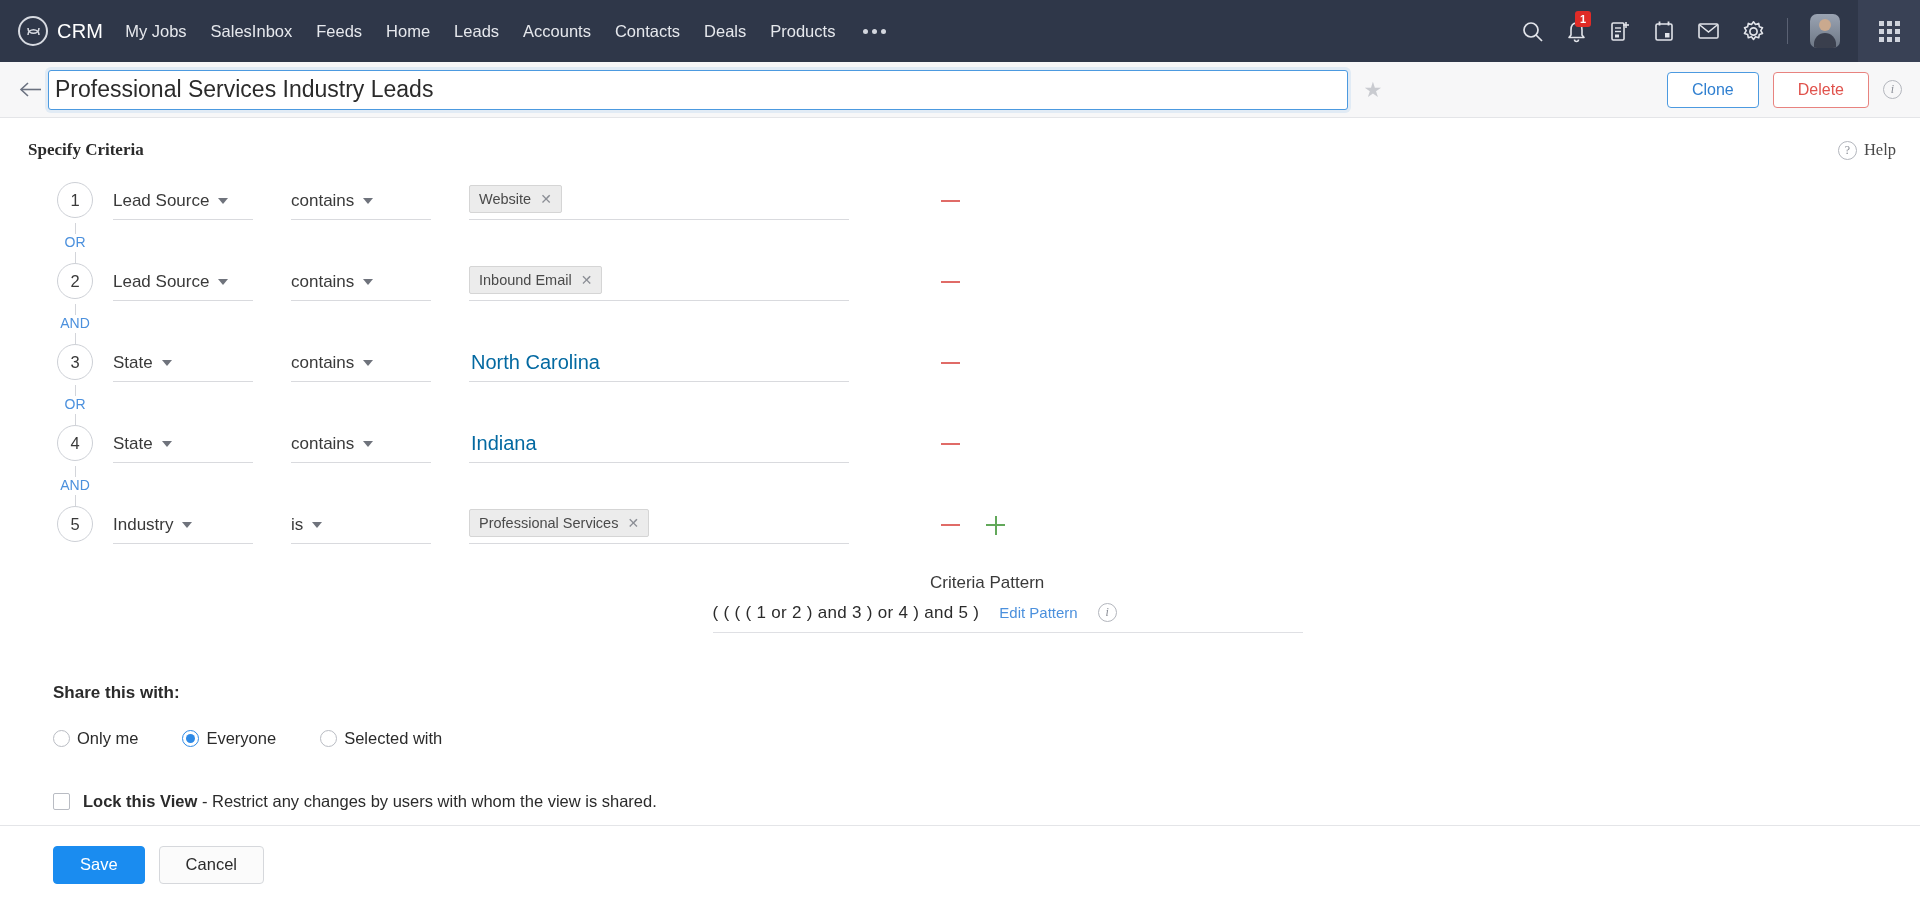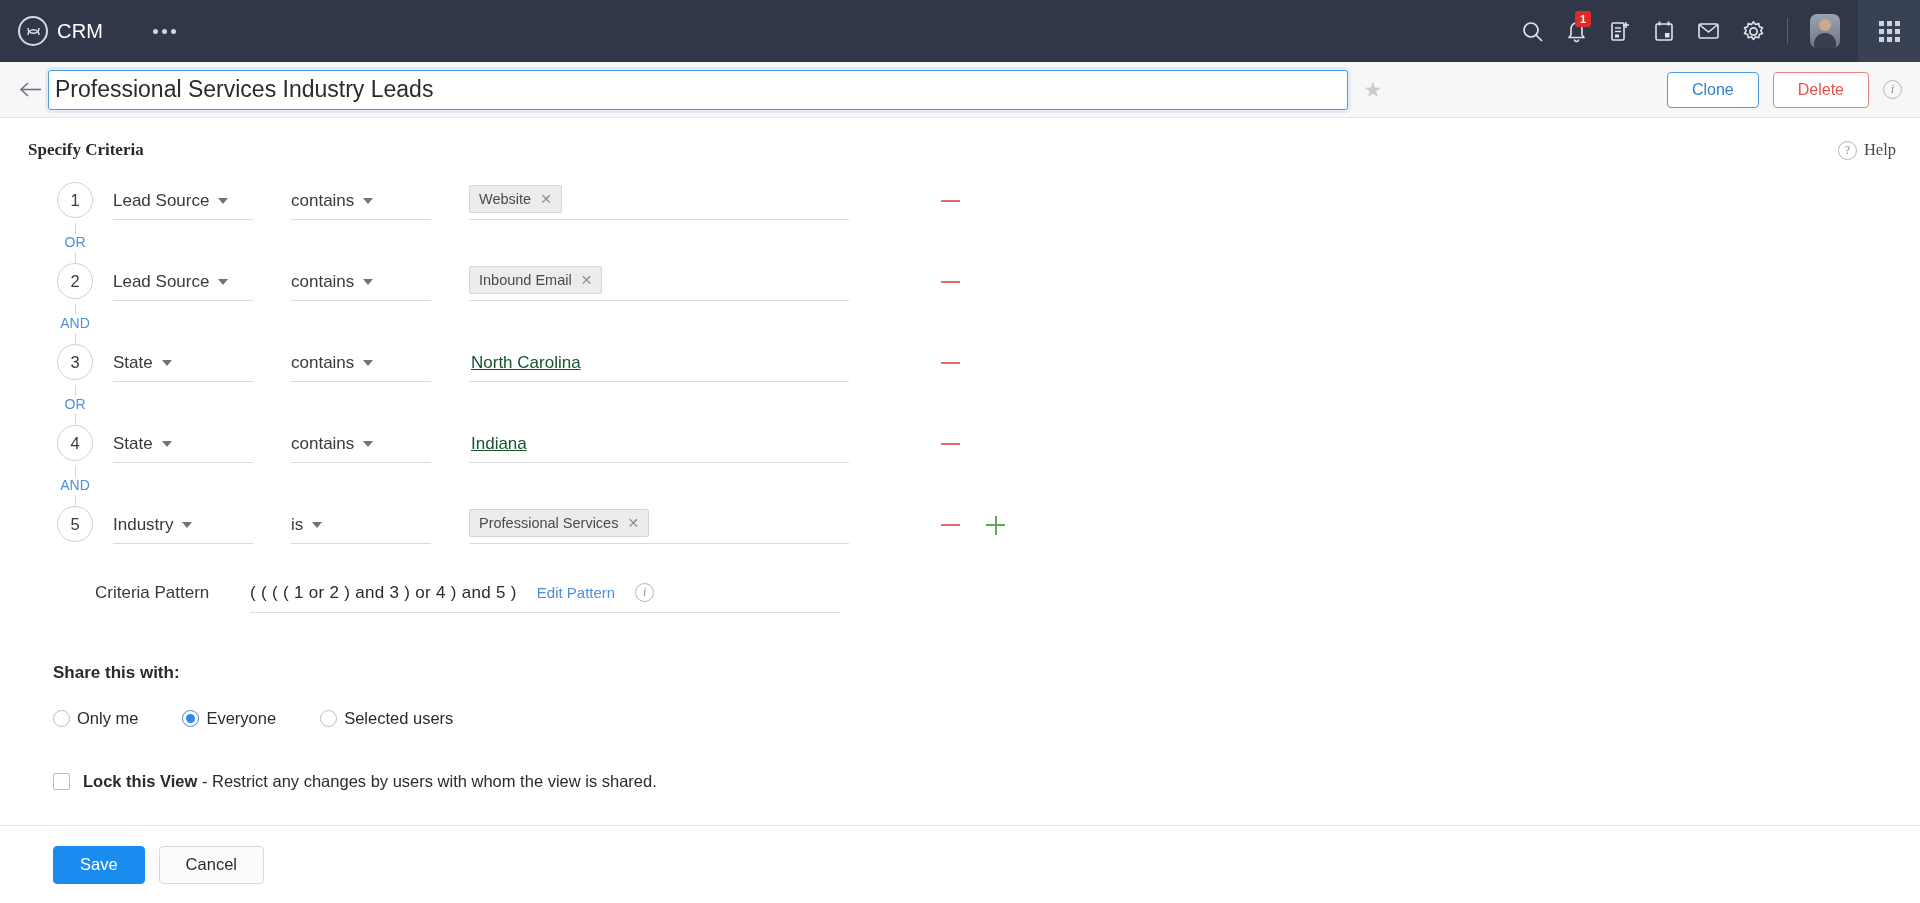--- a/index.html
+++ b/index.html
@@ -144,21 +144,21 @@
   }
   .f-select { width: 140px; margin-left: 18px; }
   .f-op     { width: 140px; margin-left: 38px; }
   .f-val    { width: 380px; margin-left: 38px; }
   .f-label { font-size: 17px; color: #3a3a3a; }
   .caret {
     width: 0; height: 0; margin-left: 9px;
     border-left: 5px solid transparent; border-right: 5px solid transparent;
     border-top: 6px solid #6f737c;
   }
-  .val-text { font-size: 17px; color: #14532d; padding-left: 2px; text-decoration: underline; }
+  .val-text { font-size: 20px; color: #0369a1; padding-left: 2px; }
   .chip {
     display: inline-flex; align-items: center; gap: 9px;
     background: #ececec; border: 1px solid #d5d5d5;
     border-radius: 2px; padding: 5px 9px;
     font-size: 14.5px; color: #4a4a4a; margin-bottom: 4px;
   }
   .chip-x { color: #8b8e95; cursor: pointer; font-size: 14px; }
   .chip-wrap {
     border-bottom: 1px solid #d9dade; height: 38px;
     display: flex; align-items: center; width: 380px; margin-left: 38px;
@@ -182,21 +182,21 @@
   }
   .conn-line { width: 1px; background: #d3d5da; flex: 1; }
   .conn-label {
     color: #4b90dd; font-size: 14px; padding: 1px 0; background: #fff;
     line-height: 1.1;
   }
 
   
   .pattern-row {
     display: flex; align-items: center;
-    padding-left: 95px; margin-top: 26px;
+    padding-left: 95px; margin-top: 26px; flex-direction: column;
   }
   .pattern-label { font-size: 17px; color: #3a3a3a; width: 155px; }
   .pattern-field {
     border-bottom: 1px solid #dfe0e4; height: 40px; width: 590px;
     display: flex; align-items: center; gap: 20px;
   }
   .pattern-value { font-size: 17px; color: #2b2b2b; letter-spacing: .3px; }
   .edit-pattern { color: #4b90dd; font-size: 15px; cursor: pointer; }
 
   
@@ -247,20 +247,31 @@
   <div class="brand">
     <span class="brand-mark">
       <svg width="17" height="17" viewBox="0 0 17 17">
         <path d="M3 12 C3 5, 14 5, 14 12" stroke="#d7dae1" stroke-width="1.6" fill="none"></path>
         <path d="M3 5 C3 12, 14 12, 14 5" stroke="#d7dae1" stroke-width="1.6" fill="none"></path>
       </svg>
     </span>
     <span class="brand-text">CRM</span>
   </div>
 
+  <div class="navlinks">
+    <span class="navlink">My Jobs</span>
+    <span class="navlink">SalesInbox</span>
+    <span class="navlink">Feeds</span>
+    <span class="navlink">Home</span>
+    <span class="navlink">Leads</span>
+    <span class="navlink">Accounts</span>
+    <span class="navlink">Contacts</span>
+    <span class="navlink">Deals</span>
+    <span class="navlink">Products</span>
+  </div>
 
   <div class="nav-more">
     <i></i>
       <i></i>
       <i></i>
   </div>
 
   <div class="nav-right">
     <span class="navicon">
       <svg width="23" height="23" viewBox="0 0 23 23">
@@ -517,21 +528,21 @@
     <label class="radio-item">
       <span class="radio"></span>
       <span class="radio-label">Only me</span>
     </label>
     <label class="radio-item">
       <span class="radio on"></span>
       <span class="radio-label">Everyone</span>
     </label>
     <label class="radio-item">
       <span class="radio"></span>
-      <span class="radio-label">Selected users</span>
+      <span class="radio-label">Selected with</span>
     </label>
   </div>
 
   <div class="lock-row">
     <span class="cbox"></span>
     <span class="lock-text">
       <b>Lock this View</b><span> - Restrict any changes by users with whom the view is shared.</span>
     </span>
   </div>
 

